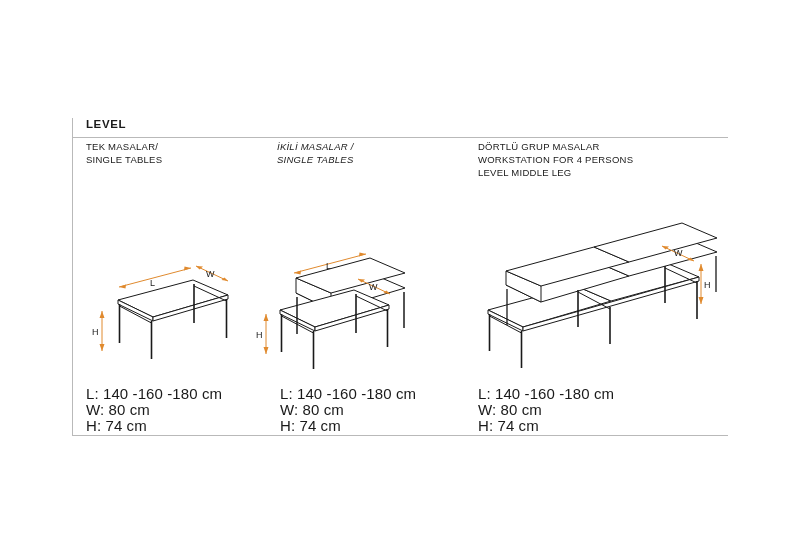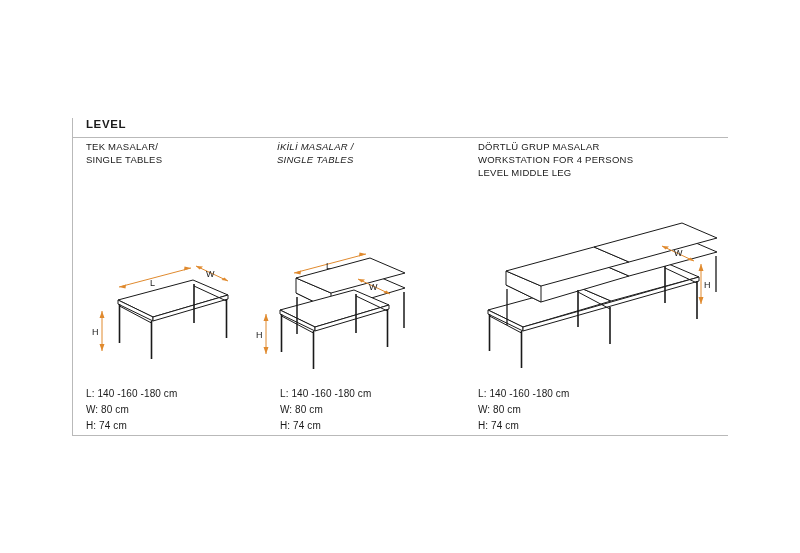--- a/index.html
+++ b/index.html
@@ -58,21 +58,21 @@
 
   .heading {
     font-size: 9.5px;
     line-height: 13px;
     letter-spacing: 0.25px;
     white-space: nowrap;
   }
 
   .specs {
     position: absolute;
-    font-size: 10px;
+    font-size: 15px;
     line-height: 16px;
     letter-spacing: 0.1px;
   }
   .specs.s1 { left: 86px; top: 386px; }
   .specs.s2 { left: 280px; top: 386px; }
   .specs.s3 { left: 478px; top: 386px; }
 
   svg.dia {
     position: absolute;
     overflow: visible;

